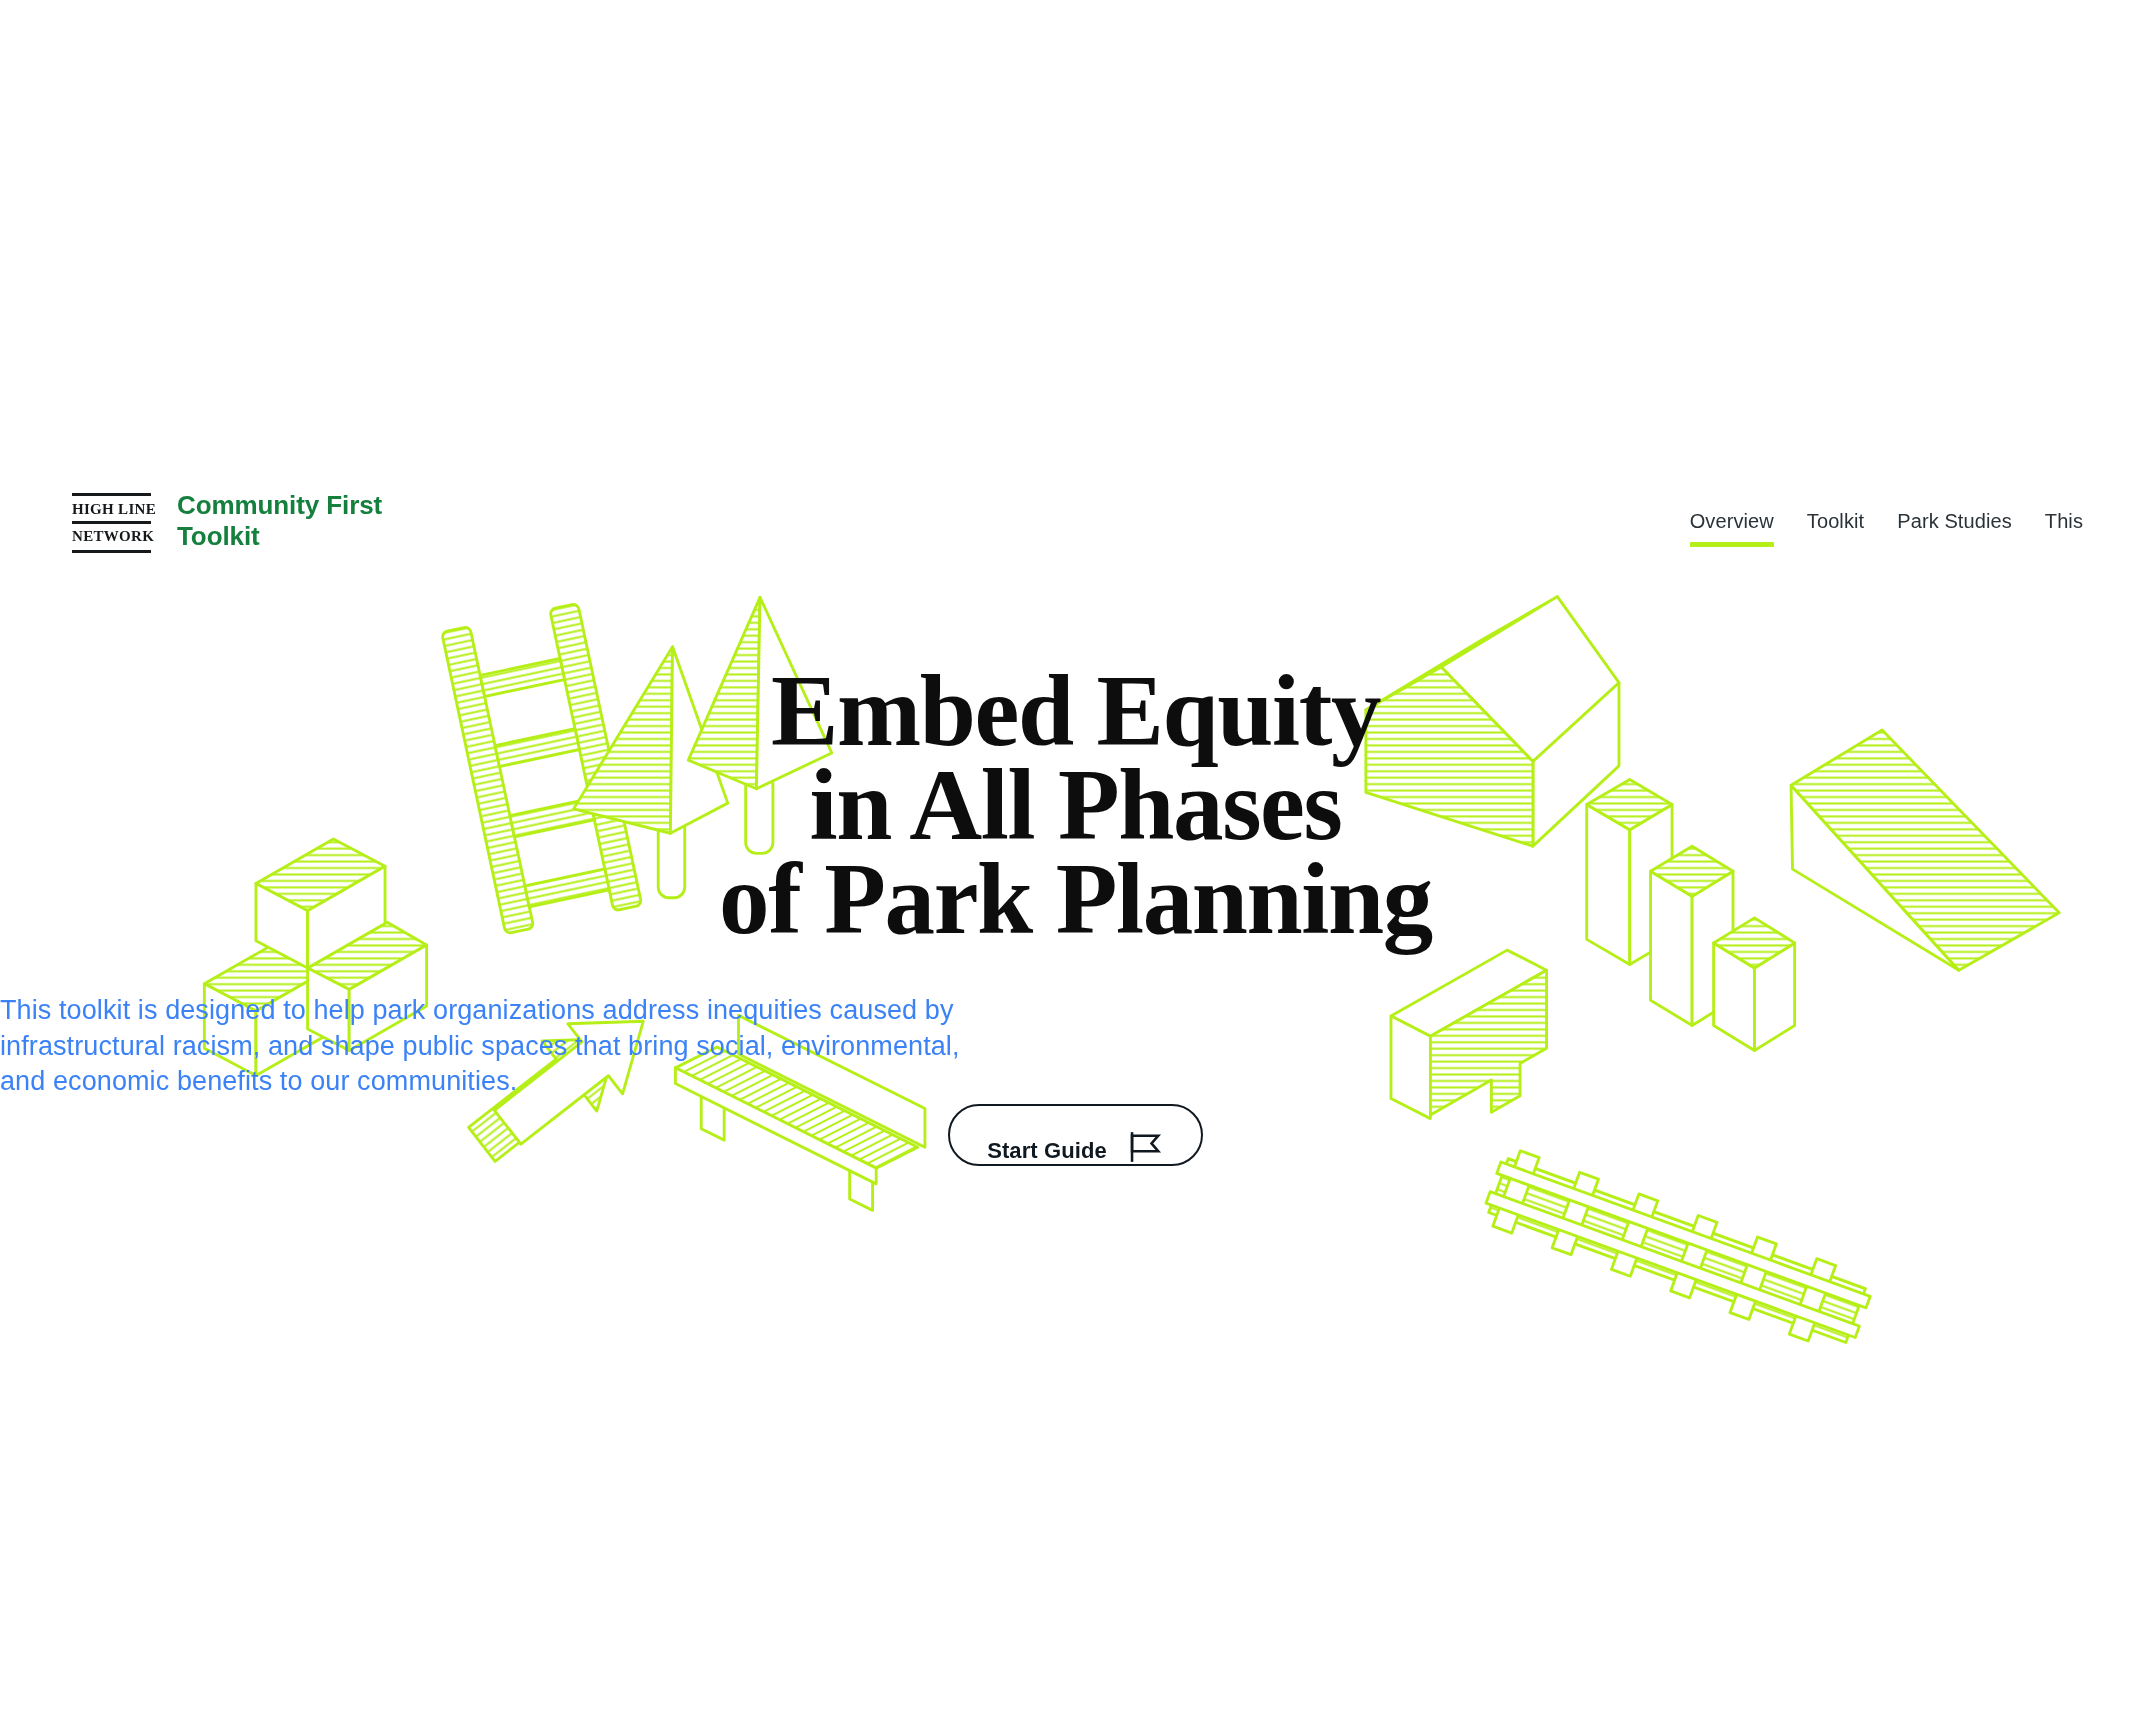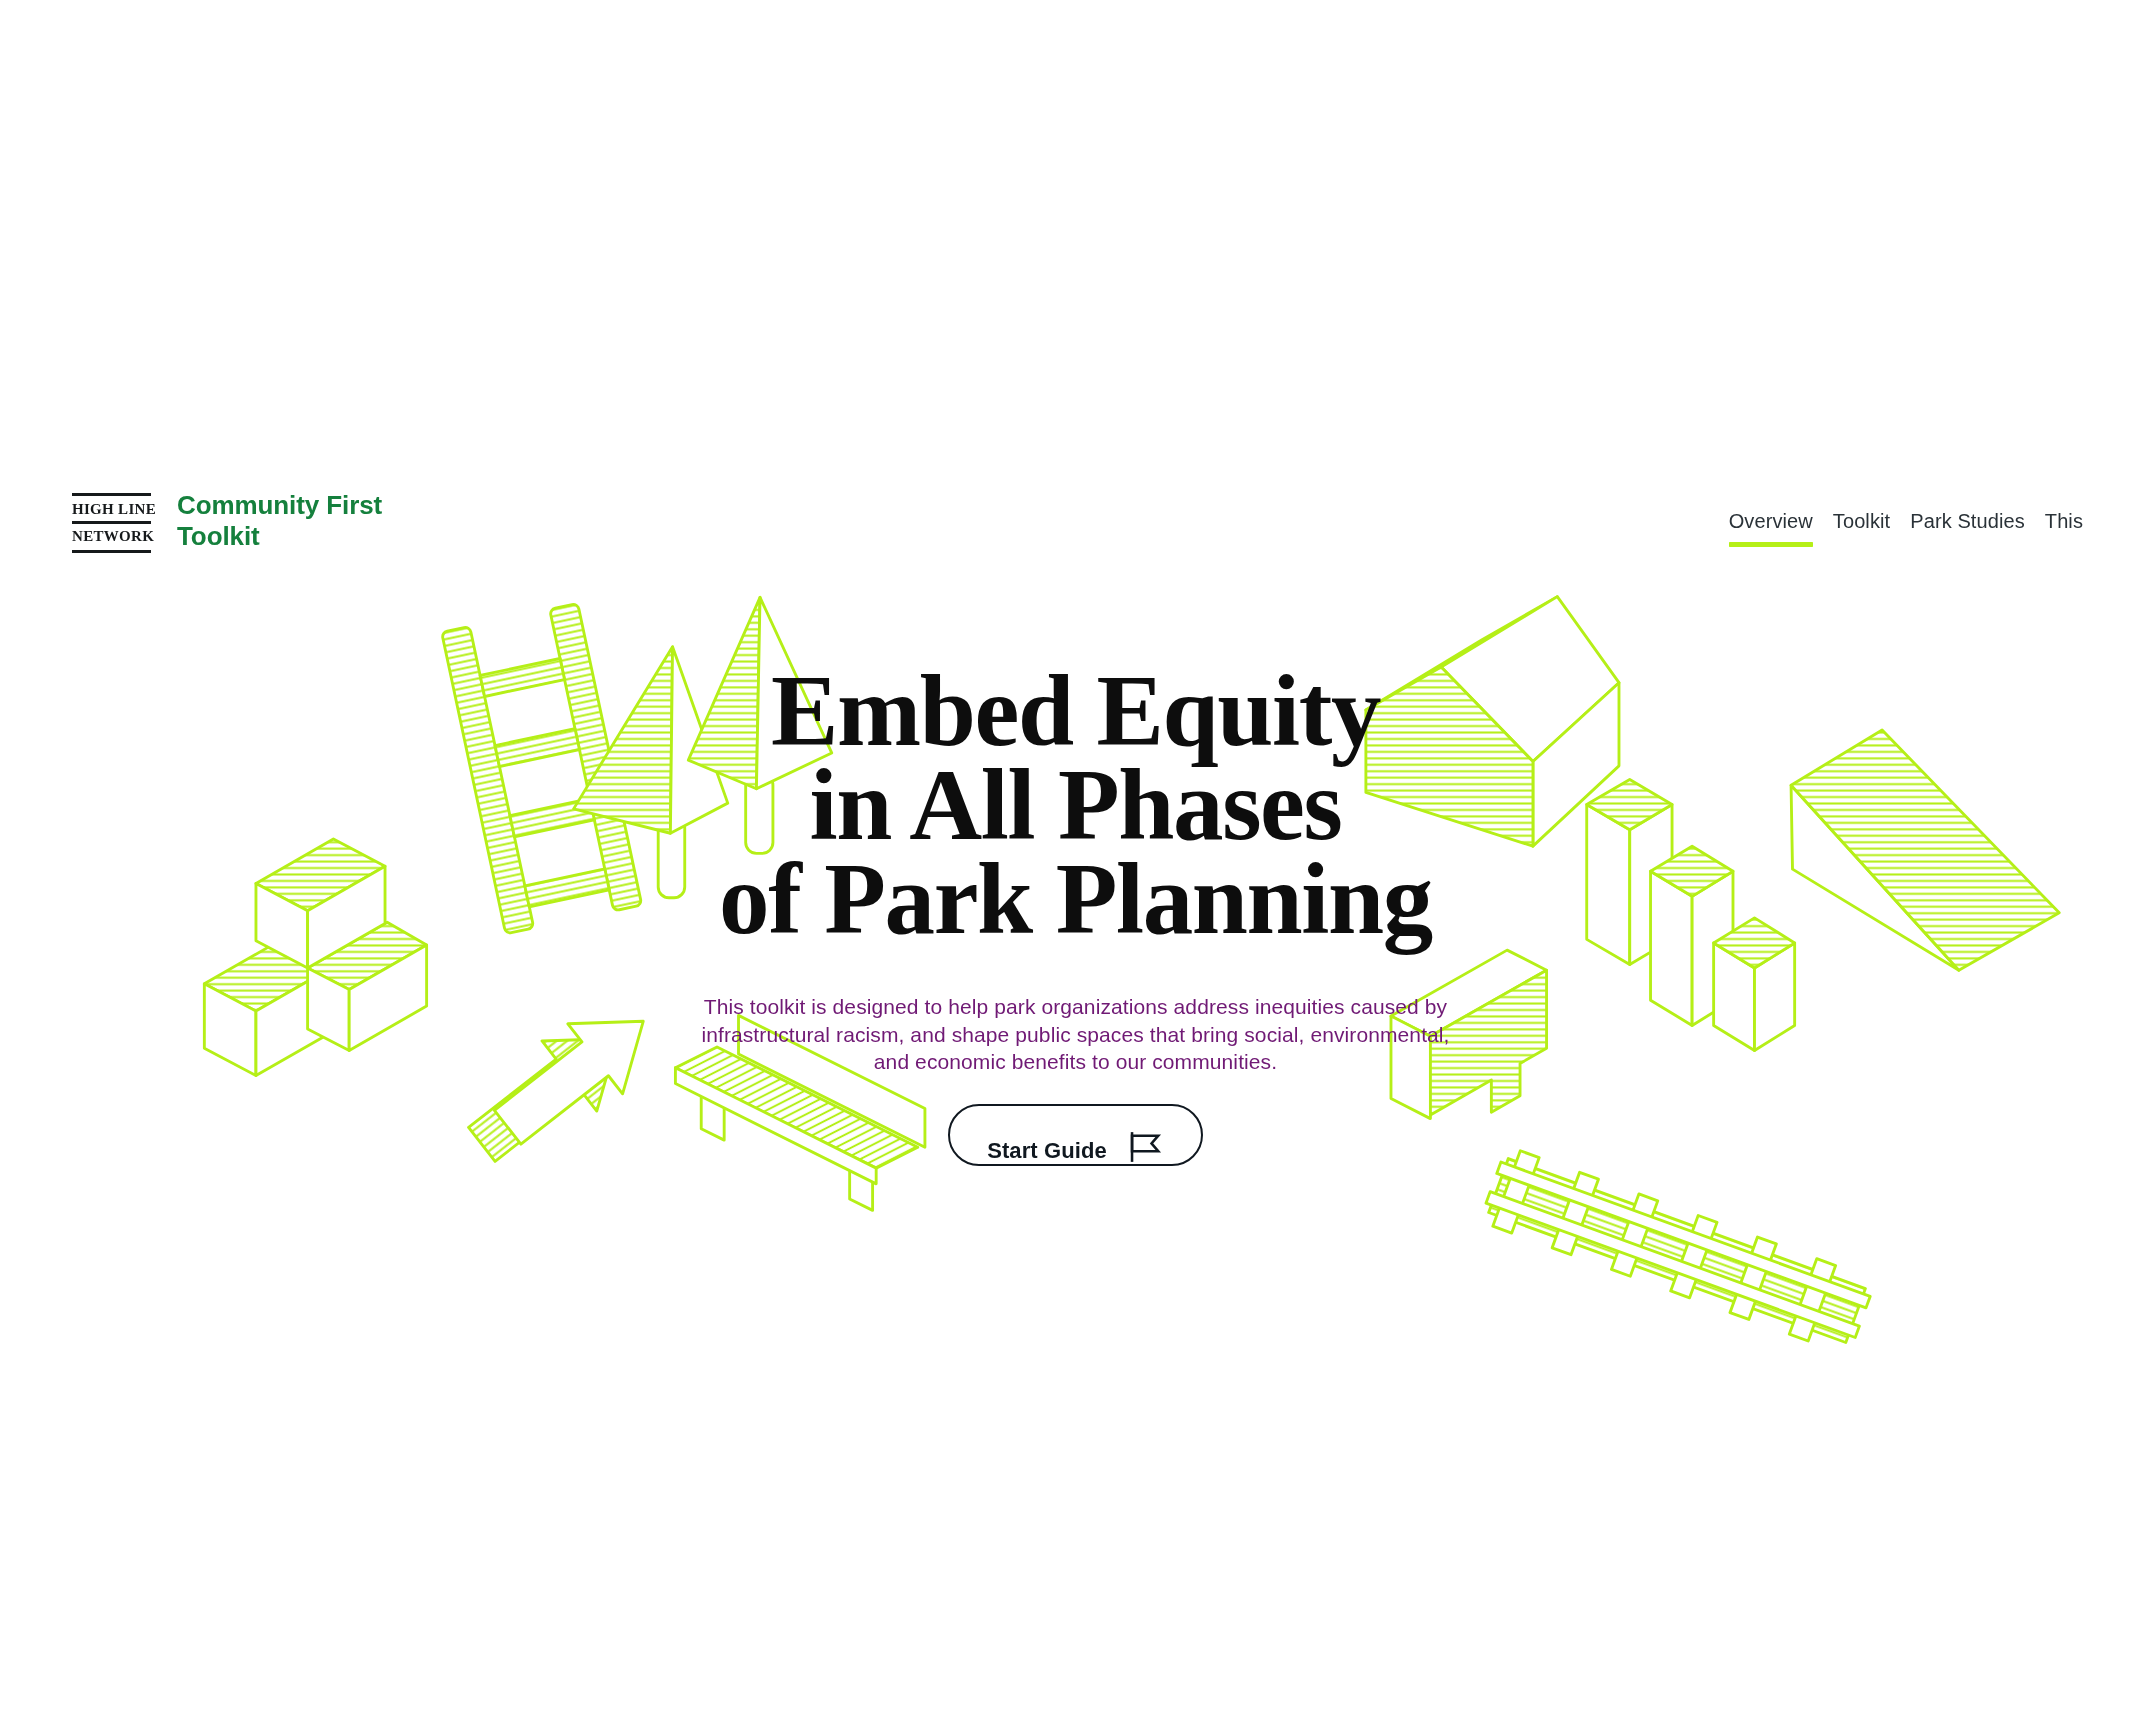--- a/index.html
+++ b/index.html
@@ -21,39 +21,39 @@
     font-weight:bold; color:#16191b; text-align:center;
   }
   .hln-row { font-size:15px; letter-spacing:0.3px; line-height:1.25; display:block; white-space:nowrap; }
   .hln-divider { height:2.9px; background:#16191b; margin:2.9px 0; }
   .wordmark {
     margin-left:26px; margin-top:-2.9px;
     font-size:26px; font-weight:bold; color:#15803d; line-height:1.2; letter-spacing:-0.1px;
   }
   .wordmark span { display:block; }
 
-  .nav { position:absolute; right:68px; top:510px; display:flex; gap:20px; align-items:flex-start; }
+  .nav { position:absolute; right:68px; top:510px; display:flex; gap:33px; align-items:flex-start; }
   .nav a {
     text-decoration:none; color:#2a3238; font-size:20px; letter-spacing:0.1px; cursor:pointer; display:block;
   }
   .nav a.active::after {
     content:""; display:block; height:5px; background:#b5ef17; margin-top:9.3px; border-radius:0.7px;
   }
 
   
   .hero-heading {
     position:absolute; left:0; right:0; top:665px; z-index:2; text-align:center;
     font-family:"Liberation Serif","DejaVu Serif",serif;
     font-weight:bold; color:#0d0d0d; font-size:101px; line-height:.93; letter-spacing:-1.4px;
   }
   .hero-heading span { display:block; }
 
   .hero-subtitle {
-    position:absolute; left:0; right:0; top:993px; z-index:2; text-align:center;
-    color:#701a75; font-size:21px; line-height:1.32; letter-spacing:0.1px;
+    position:absolute; left:0; right:0; top:993px; z-index:2; text-align:left;
+    color:#3b82f6; font-size:27px; line-height:1.32; letter-spacing:0.1px;
   }
   .hero-subtitle span { display:block; }
 
   .cta-wrap { position:absolute; left:0; right:0; top:1104px; z-index:2; text-align:center; }
   .cta-button {
     display:inline-flex; align-items:flex-end; gap:20px;
     height:62px; padding:0 37px; background:#ffffff;
     border:2.9px solid #101820; border-radius:32px; cursor:pointer;
     font-family:"Liberation Sans","DejaVu Sans",sans-serif;
     font-size:22px; font-weight:bold; color:#101820; letter-spacing:0.1px;

